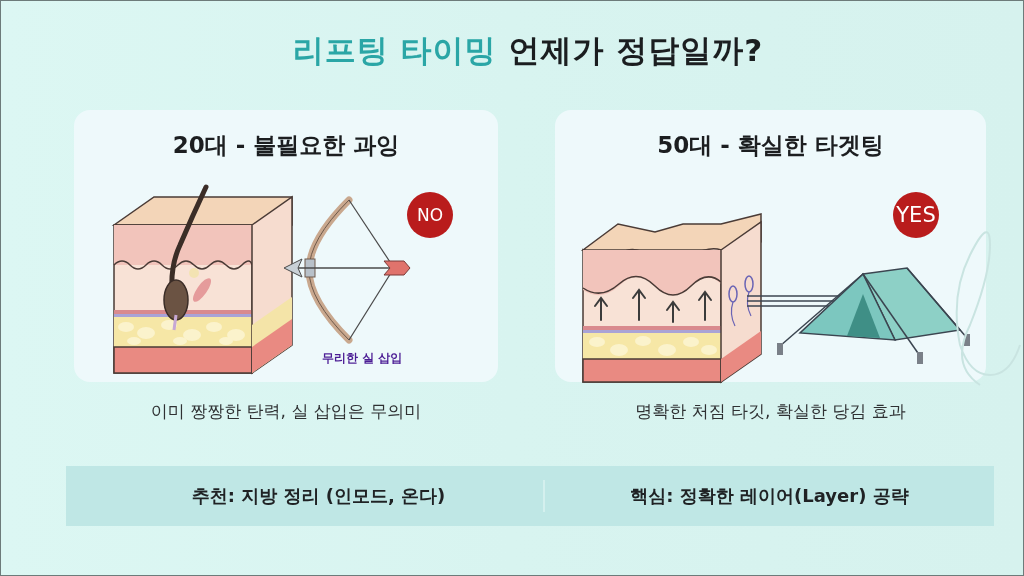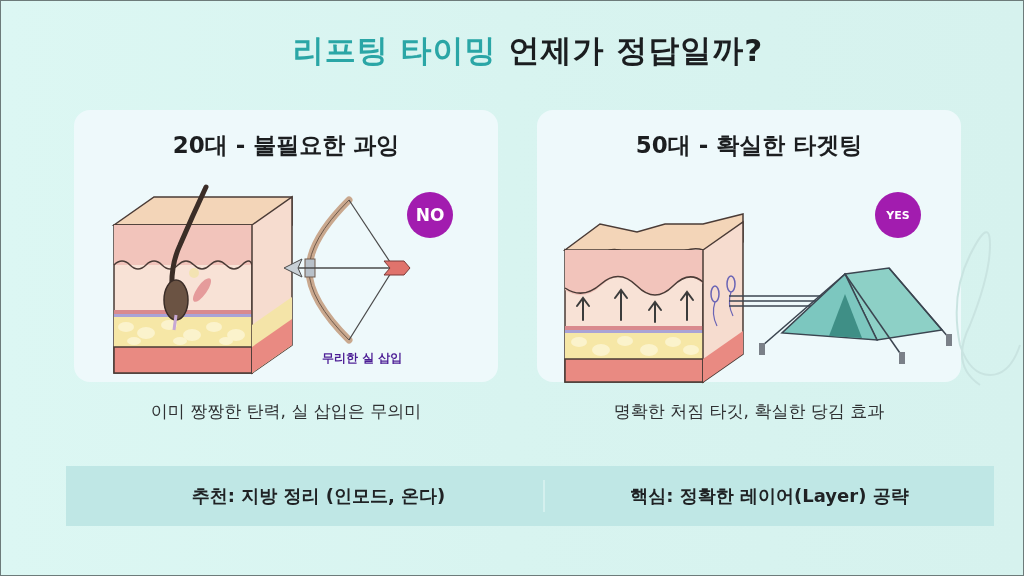--- a/index.html
+++ b/index.html
@@ -3,23 +3,23 @@
 <meta charset="utf-8">
 <style>
   html,body{margin:0;padding:0;}
   body{width:1024px;height:576px;overflow:hidden;background:#d7f3ef;font-family:"DejaVu Sans","Liberation Sans",sans-serif;position:relative;}
   .frame{position:absolute;inset:0;border:1px solid #6d7b7a;box-sizing:border-box;background:linear-gradient(90deg,#dcf7f3 0%,#d8f4f0 50%,#d6f2ee 100%);}
   .title{position:absolute;top:30px;left:0;width:1024px;text-align:center;font-size:31px;font-weight:bold;letter-spacing:1px;padding-left:16px;}
   .title .accent{color:#2aa6a6;}
   .title .rest{color:#1b1e20;}
   .card{position:absolute;top:110px;width:424px;height:272px;background:#eef9fb;border-radius:16px;}
   .card.left{left:74px;}
-  .card.right{left:537px;}
+  .card.right{left:555px;padding-left:7px;}
   .card-title{position:absolute;top:20px;left:0;width:100%;text-align:center;font-size:23px;font-weight:bold;color:#1c1e20;}
-  .badge{position:absolute;width:46px;height:46px;border-radius:50%;background:#a21caf;color:#fff;font-weight:bold;font-size:17px;display:flex;align-items:center;justify-content:center;}
+  .badge{position:absolute;width:46px;height:46px;border-radius:50%;background:#b91c1c;color:#fff;font-weight:normal;font-size:17px;display:flex;align-items:center;justify-content:center;}
   .label{position:absolute;font-size:12px;font-weight:bold;color:#4c1d95;}
   .caption{position:absolute;top:290px;left:0;width:100%;text-align:center;font-size:17px;color:#2f3133;}
   svg{position:absolute;overflow:visible;}
   .bottom-bar{position:absolute;top:466px;left:66px;width:900px;height:60px;background:#bfe7e5;display:flex;align-items:center;padding-left:28px;}
   .bottom-item{flex:1;text-align:center;font-size:18px;font-weight:bold;color:#1f2224;}
   .divider{width:2px;height:32px;background:#d4f0ee;}
   .deco{position:absolute;left:950px;top:225px;}
 </style>
 </head>
 <body>
@@ -127,21 +127,21 @@
     <polygon points="108,-4 45,55 140,62" fill="#7cc7bf" stroke="#3b4550" stroke-width="1.5"></polygon>
     <polygon points="108,16 92,58 125,60" fill="#3f8f86"></polygon>
     <line x1="108" y1="-4" x2="25" y2="68" stroke="#3b4550" stroke-width="1.5"></line>
     <line x1="108" y1="-4" x2="165" y2="78" stroke="#3b4550" stroke-width="1.5"></line>
     <line x1="152" y1="-10" x2="212" y2="60" stroke="#3b4550" stroke-width="1.5"></line>
     <rect x="22" y="65" width="6" height="12" fill="#7a8088"></rect>
     <rect x="162" y="74" width="6" height="12" fill="#7a8088"></rect>
     <rect x="209" y="56" width="6" height="12" fill="#7a8088"></rect>
   </svg>
 
-  <div class="badge" style="left:338px;top:82px;font-size:11px;">YES</div>
+  <div class="badge" style="left:338px;top:82px;font-size:21px;">YES</div>
   <div class="caption">명확한 처짐 타깃, 확실한 당김 효과</div>
 </div>
 
 <svg class="deco" width="74" height="160" viewBox="0 0 74 160">
   <path d="M30,160 q-30,-20 -10,-60 q20,-50 20,-80 q0,-30 -20,10 q-20,40 -10,90 q10,30 30,30 q20,0 30,-30" fill="none" stroke="#c9e4e1" stroke-width="2"></path>
 </svg>
 
 <div class="bottom-bar">
   <div class="bottom-item">추천: 지방 정리 (인모드, 온다)</div>
   <div class="divider"></div>

